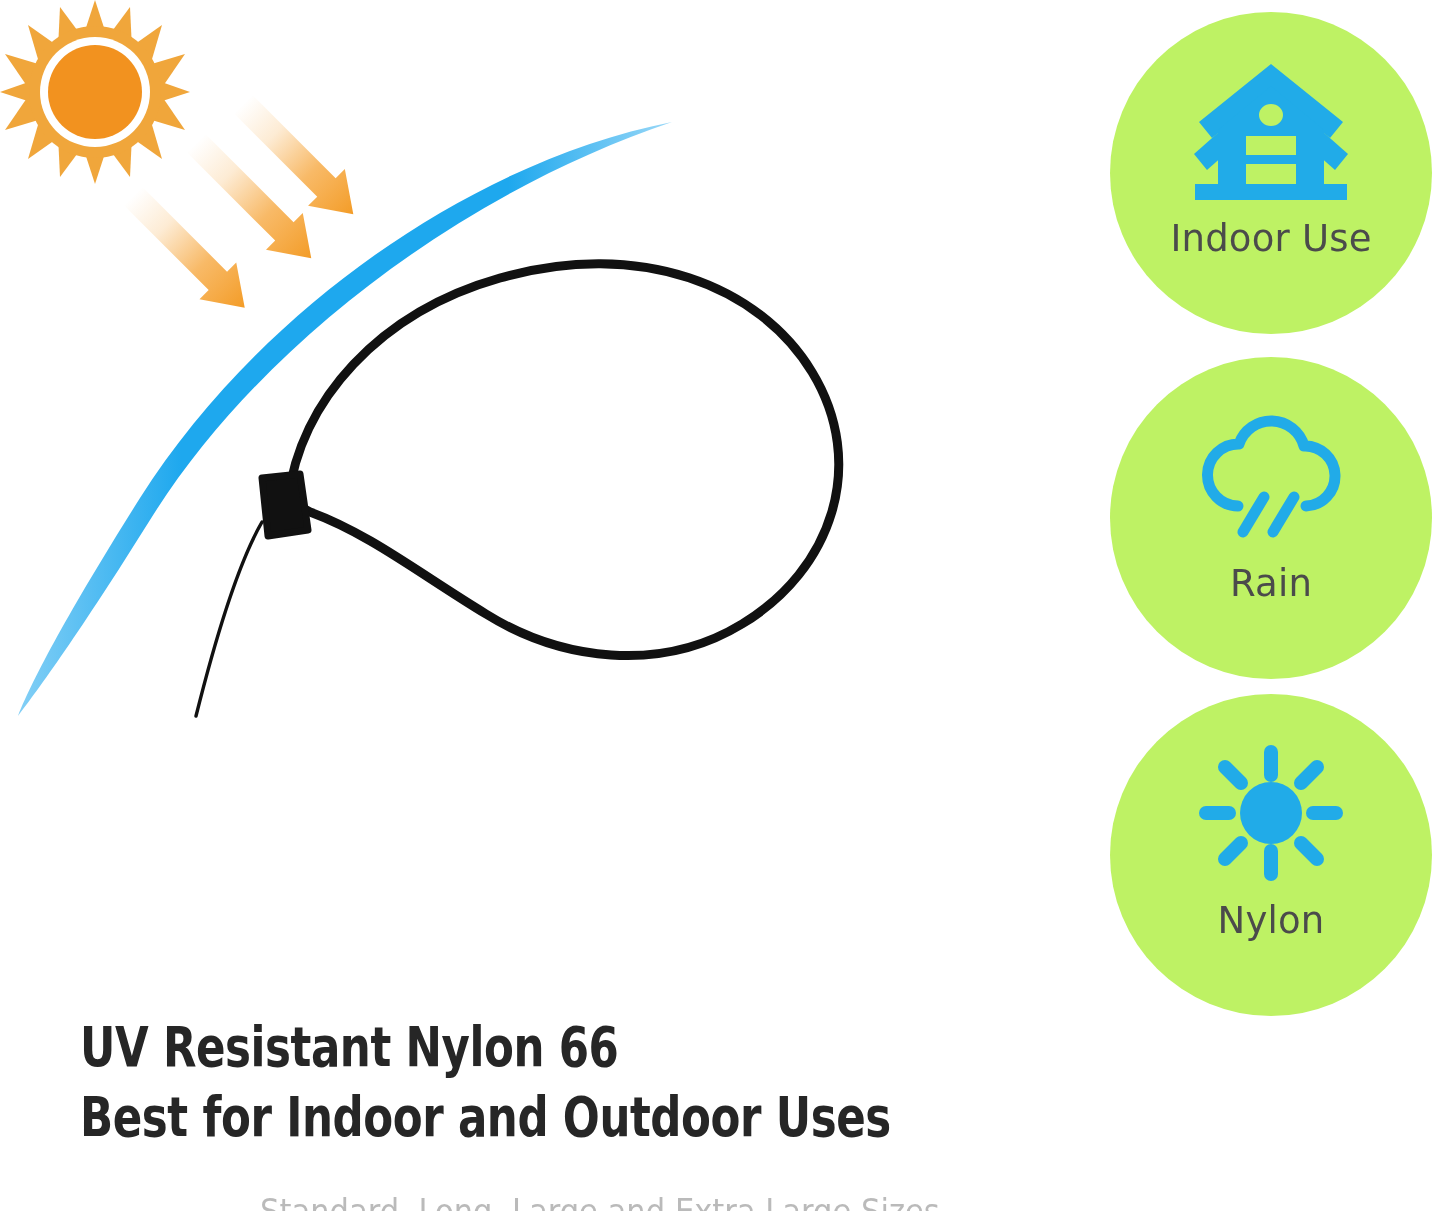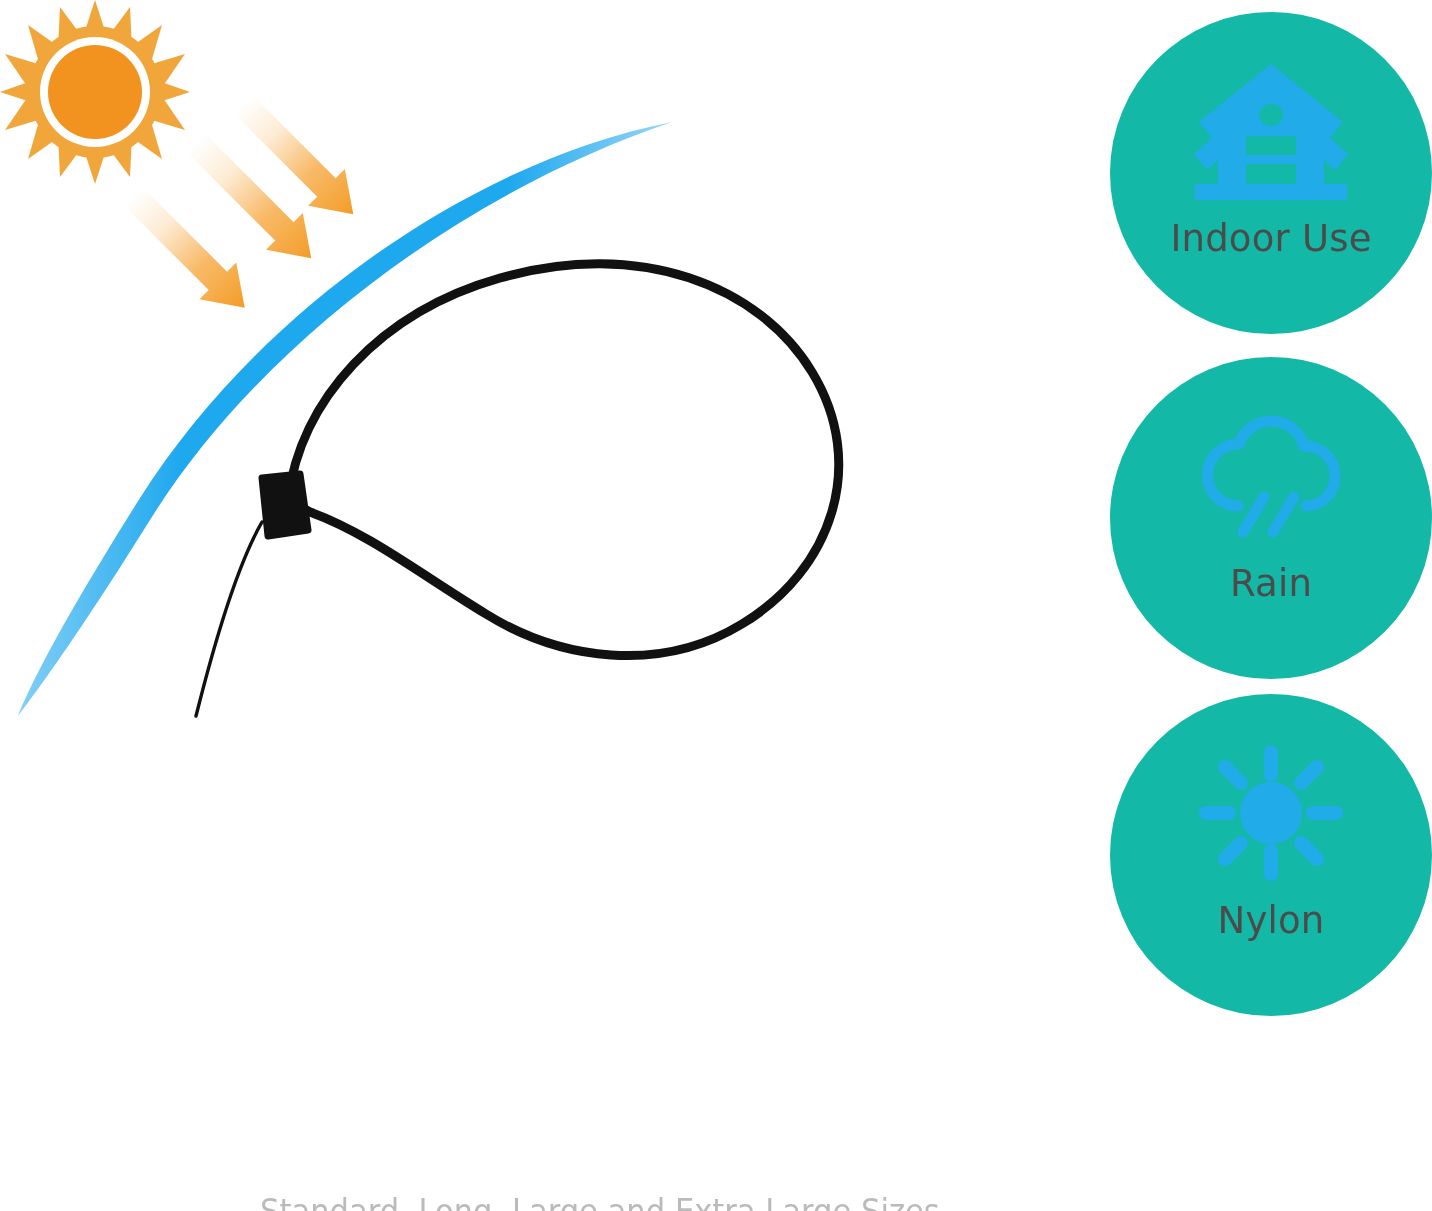--- a/index.html
+++ b/index.html
@@ -40,21 +40,21 @@
     top: 0;
     width: 322px;
     height: 1022px;
   }
   .badge {
     position: absolute;
     left: 0;
     width: 322px;
     height: 322px;
     border-radius: 50%;
-    background: #14b8a6;
+    background: #bef264;
     display: flex;
     flex-direction: column;
     align-items: center;
     justify-content: flex-start;
   }
   .badge-0 { top: 12px; }
   .badge-1 { top: 357px; }
   .badge-2 { top: 694px; }
 
   .badge-icon {
@@ -262,18 +262,22 @@
           </g>
 
           <circle cx="75" cy="71" r="31" fill="#21ABE8"></circle>
         </svg>
       </div>
       <div class="badge-label">Nylon</div>
     </div>
 
   </div>
 
+  <div id="headline">
+    <div class="headline-line">UV Resistant Nylon 66</div>
+    <div class="headline-line">Best for Indoor and Outdoor Uses</div>
+  </div>
 
   <div id="footnote">
     <div class="footnote-text">Standard, Long, Large and Extra Large Sizes</div>
   </div>
 
 </div>
 
 </body></html>

